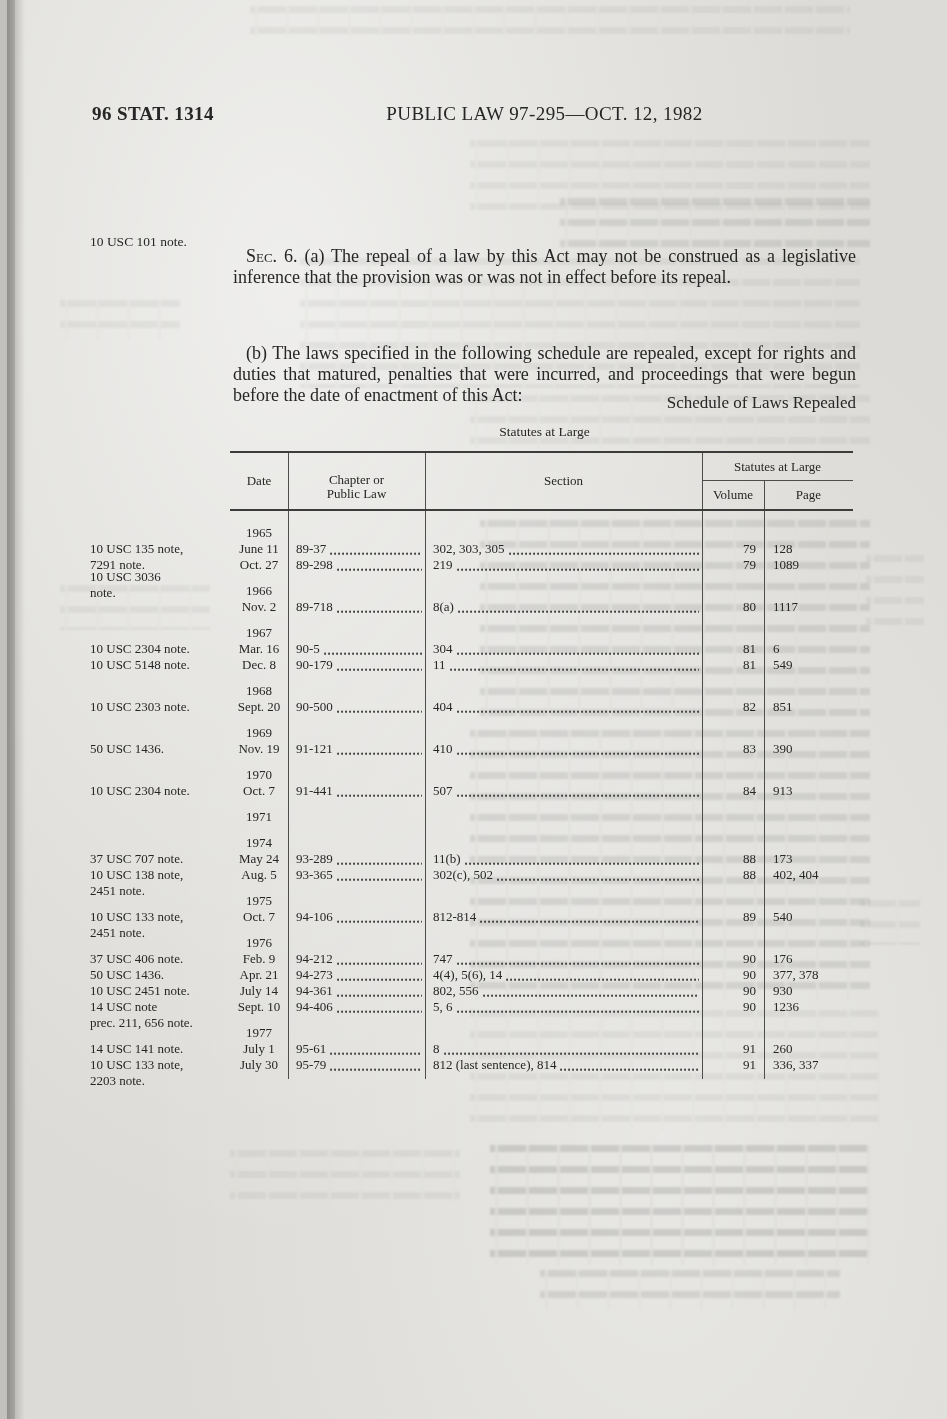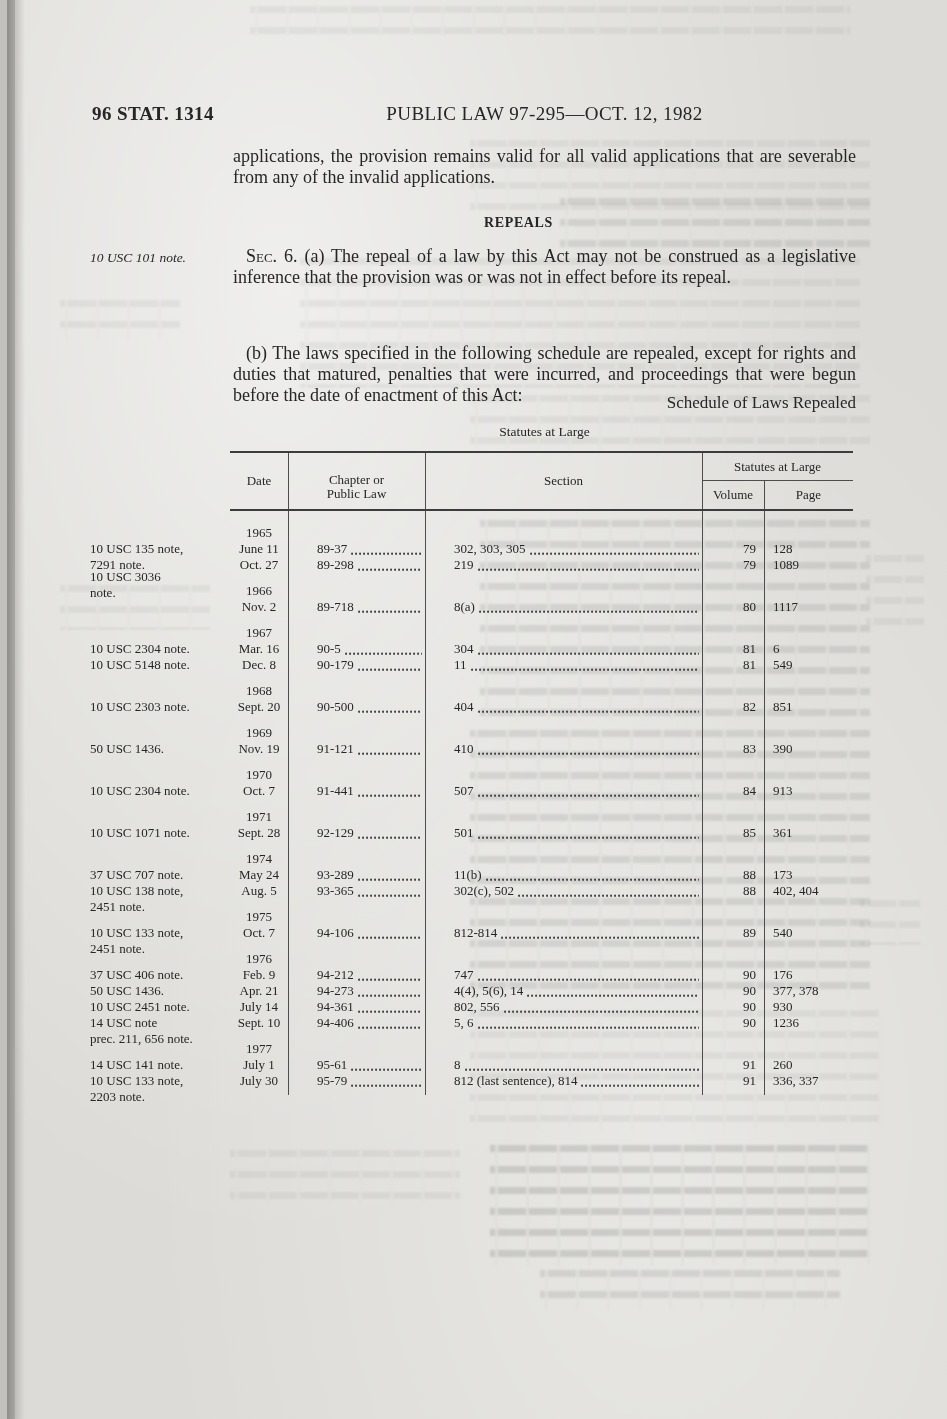--- a/index.html
+++ b/index.html
@@ -37,21 +37,21 @@
   .stat-no{position:absolute;left:92px;top:103px;font-size:19px;font-weight:700;letter-spacing:.4px;}
   .law-title{position:absolute;left:233px;top:103px;width:623px;text-align:center;font-size:19px;font-weight:400;letter-spacing:.4px;}
 
   .para{position:absolute;left:233px;width:623px;font-size:18px;line-height:21px;text-align:justify;}
   .p-intro{top:146px;}
   .p-repeals{position:absolute;left:233px;top:215px;width:623px;text-align:center;font-size:14px;font-weight:700;letter-spacing:.6px;transform:translateX(-26px);}
   .p-sec6a{top:246px;text-indent:13px;}
   .p-sec6b{top:309px;text-indent:13px;margin-top:34px;}
   .smallcaps{font-variant:small-caps;}
   .m-note{position:absolute;left:90px;width:138px;font-size:13.5px;line-height:16px;}
-  .n-sec6{top:250px;font-style:italic;}
+  .n-sec6{top:234px;}
 
   .sched-title{position:absolute;left:233px;top:393px;width:623px;text-align:right;font-size:17px;}
   .sched-sub{position:absolute;left:233px;top:424px;width:623px;text-align:center;font-size:13.5px;}
 
   
   .table{position:absolute;left:230px;top:451px;width:623px;font-size:13px;}
   .thead{position:relative;height:56px;border-top:2px solid #3c3c3c;border-bottom:2px solid #3c3c3c;}
   .hv{position:absolute;top:0;bottom:0;width:1px;background:#4d4d4d;}
   .hv1{left:58px;} .hv2{left:195px;} .hv3{left:472px;}
   .hv4{left:534px;top:27px;}
@@ -73,21 +73,21 @@
     background-size:1px 100%,1px 100%,1px 100%,1px 100%;
     background-position:58px 0,195px 0,472px 0,534px 0;
     background-repeat:no-repeat;
   }
   .t-group{margin-top:10px;}
   .t-group:first-child{margin-top:2px;}
   .t-year{position:relative;width:58px;text-align:center;line-height:16px;}
   .t-row{display:grid;grid-template-columns:58px 137px 277px 62px 89px;position:relative;line-height:16px;}
   .c-date{text-align:center;padding:0 1px;}
   .c-law,.c-sec{display:flex;align-items:baseline;padding-left:8px;overflow:hidden;}
-  .c-law .txt,.c-sec .txt{white-space:nowrap;margin-left:21px;}
+  .c-law .txt,.c-sec .txt{white-space:nowrap;}
   .leader{
     flex:1 1 auto;height:12px;align-self:flex-end;margin:0 3px 1px 4px;
     background-image:radial-gradient(circle at 1.1px 1.6px,#4a4a4a 0.9px,transparent 1.35px);
     background-size:4px 4px;background-repeat:repeat-x;background-position:0 bottom;
   }
   .c-vol{text-align:right;padding-right:8px;}
   .c-page{padding-left:9px;}
   .note{position:absolute;left:-140px;top:0;width:134px;font-size:13px;line-height:16px;white-space:pre-line;text-align:left;}
   .ynote{top:-14px;}
 </style>
@@ -112,22 +112,20 @@
   <div class="ghost" style="left:540px;top:1270px;width:300px;height:40px"></div>
   <div class="ghost g-faint" style="left:230px;top:1150px;width:230px;height:55px"></div>
   <div class="ghost g-faint" style="left:60px;top:585px;width:150px;height:45px"></div>
   <div class="ghost g-faint" style="left:60px;top:300px;width:120px;height:40px"></div>
   <div class="ghost g-faint" style="left:866px;top:555px;width:58px;height:80px"></div>
   <div class="ghost g-faint" style="left:860px;top:900px;width:60px;height:45px"></div>
 
   <div class="stat-no">96 STAT. 1314</div>
   <div class="law-title">PUBLIC LAW 97-295—OCT. 12, 1982</div>
 
-  <div class="para p-intro">applications, the provision remains valid for all valid applications that are severable from any of the invalid applications.</div>
-  <div class="p-repeals">REPEALS</div>
   <div class="m-note n-sec6">10 USC 101 note.</div>
   <div class="para p-sec6a"><span class="smallcaps">Sec. 6.</span><span> (a) The repeal of a law by this Act may not be construed as a legislative inference that the provision was or was not in effect before its repeal.</span></div>
   <div class="para p-sec6b">(b) The laws specified in the following schedule are repealed, except for rights and duties that matured, penalties that were incurred, and proceedings that were begun before the date of enactment of this Act:</div>
 
   <div class="sched-title">Schedule of Laws Repealed</div>
   <div class="sched-sub">Statutes at Large</div>
 
   <div class="table">
     <div class="thead">
       <div class="hv hv1"></div>
@@ -268,34 +266,20 @@
             <div class="c-sec">
               <div class="txt">507</div>
               <div class="leader"></div>
             </div>
             <div class="c-vol">84</div>
             <div class="c-page">913</div>
           </div>
         </div>
         <div class="t-group">
           <div class="t-year">1971</div>
-          <div class="t-row">
-            <div class="note">10 USC 1071 note.</div>
-            <div class="c-date">Sept. 28</div>
-            <div class="c-law">
-              <div class="txt">92-129</div>
-              <div class="leader"></div>
-            </div>
-            <div class="c-sec">
-              <div class="txt">501</div>
-              <div class="leader"></div>
-            </div>
-            <div class="c-vol">85</div>
-            <div class="c-page">361</div>
-          </div>
         </div>
         <div class="t-group">
           <div class="t-year">1974</div>
           <div class="t-row">
             <div class="note">37 USC 707 note.</div>
             <div class="c-date">May 24</div>
             <div class="c-law">
               <div class="txt">93-289</div>
               <div class="leader"></div>
             </div>

